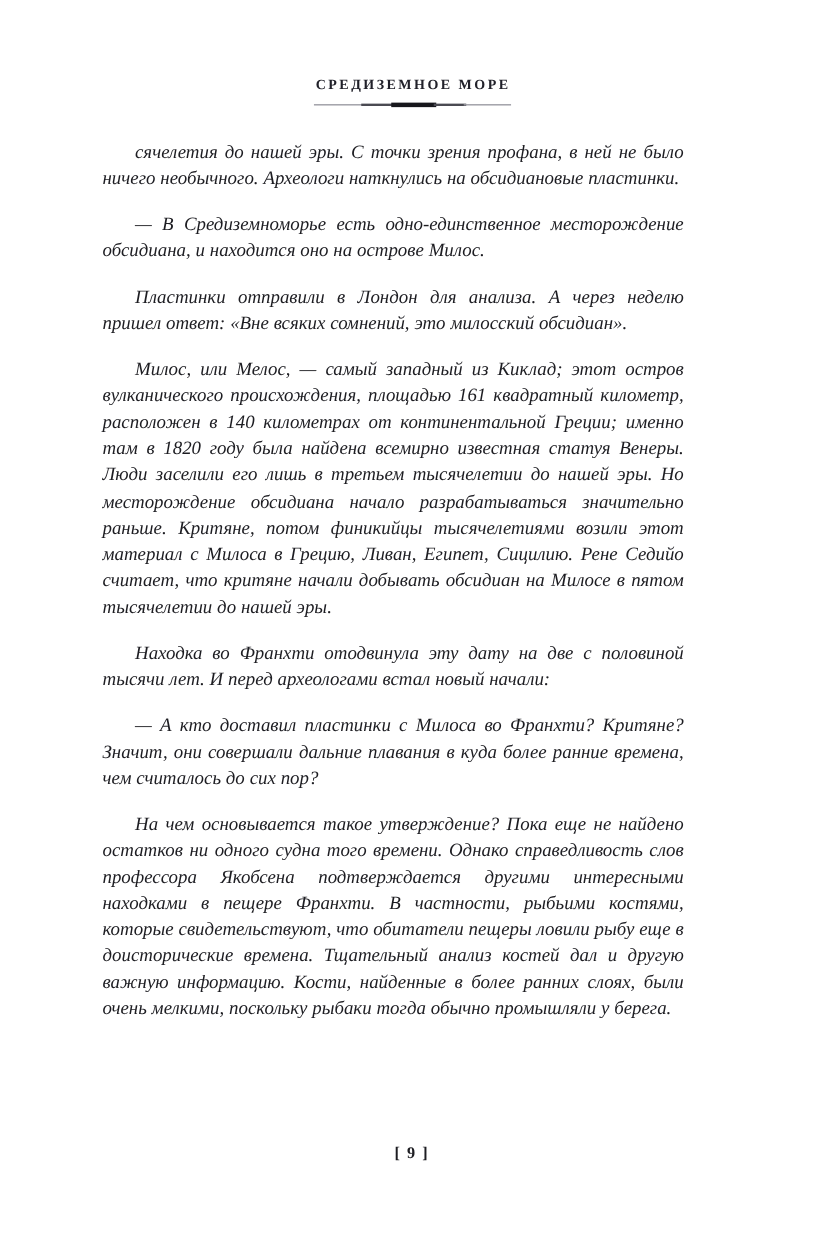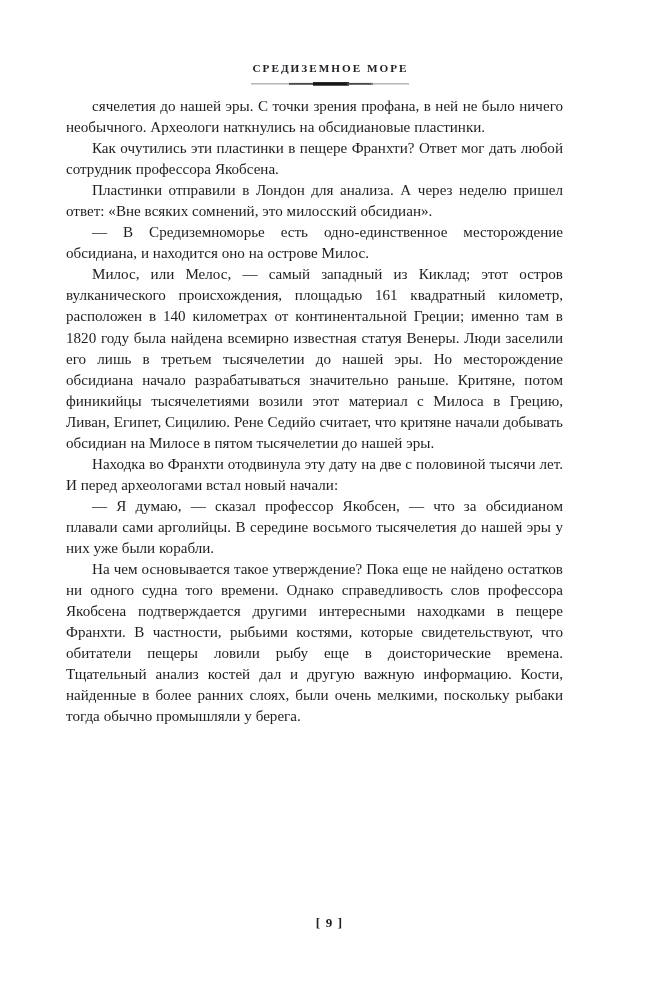--- a/index.html
+++ b/index.html
@@ -57,31 +57,32 @@
 
   
   .textblock {
     position: absolute;
     top: 96px;
     left: 66px;
     width: 497px;
   }
 
   p.para {
-    margin: 0;
+    margin: 16px;
     padding: 0;
     font-size: 15.1px;
     line-height: 21.05px;
     text-align: justify;
     text-align-last: left;
     text-indent: 26px;
     hyphens: manual;
     -webkit-hyphens: manual;
     word-spacing: 0.1px;
     color: #1d1d22;
+    font-style: italic;
   }
   p.para.last-justified {
     text-align-last: justify;
   }
 
   
   .folio {
     position: absolute;
     top: 913px;
     left: 0;
@@ -111,26 +112,25 @@
     <rect x="0" y="3.3" width="40" height="1.1" fill="#9a9aa2"></rect>
     <rect x="38" y="2.9" width="26" height="1.9" fill="#4a4a52"></rect>
     <rect x="62" y="2.1" width="36" height="3.6" fill="#17171c"></rect>
     <rect x="96" y="2.9" width="26" height="1.9" fill="#4a4a52"></rect>
     <rect x="120" y="3.3" width="38" height="1.1" fill="#9a9aa2"></rect>
   </svg>
 
   <div class="textblock">
 
     <p class="para">сячелетия до нашей эры. С точки зрения профана, в ней не было ничего необычного. Археологи наткнулись на обсидиановые пластинки.</p>
-    <p class="para">Как очутились эти пластинки в пещере Франхти? Ответ мог дать любой сотрудник профессора Якобсена.</p>
+    <p class="para">— В Средиземноморье есть одно-единственное месторождение обсидиана, и находится оно на острове Милос.</p>
     <p class="para">Пластинки отправили в Лондон для анализа. А через неделю пришел ответ: «Вне всяких сомнений, это милосский обсидиан».</p>
-    <p class="para">— В Средиземноморье есть одно-единственное месторождение обсидиана, и находится оно на острове Милос.</p>
     <p class="para">Милос, или Мелос, — самый западный из Киклад; этот остров вулканического происхождения, площадью 161 квадратный километр, расположен в 140 километрах от континентальной Греции; именно там в 1820 году была найдена всемирно известная статуя Венеры. Люди заселили его лишь в третьем тысячелетии до нашей эры. Но месторождение обсидиана начало разрабатываться значительно раньше. Критяне, потом финикийцы тысячелетиями возили этот материал с Милоса в Грецию, Ливан, Египет, Сицилию. Рене Седийо считает, что критяне начали добывать обсидиан на Милосе в пятом тысячелетии до нашей эры.</p>
     <p class="para">Находка во Франхти отодвинула эту дату на две с половиной тысячи лет. И перед археологами встал новый начали:</p>
-    <p class="para">— Я думаю, — сказал профессор Якобсен, — что за обсидианом плавали сами арголийцы. В середине восьмого тысячелетия до нашей эры у них уже были корабли.</p>
+    <p class="para">— А кто доставил пластинки с Милоса во Франхти? Критяне? Значит, они совершали дальние плавания в куда более ранние времена, чем считалось до сих пор?</p>
     <p class="para">На чем основывается такое утверждение? Пока еще не найдено остатков ни одного судна того времени. Однако справедливость слов профессора Якобсена подтверждается другими интересными находками в пещере Франхти. В частности, рыбьими костями, которые свидетельствуют, что обитатели пещеры ловили рыбу еще в доисторические времена. Тщательный анализ костей дал и другую важную информацию. Кости, найденные в более ранних слоях, были очень мелкими, поскольку рыбаки тогда обычно промышляли у берега.</p>
 
   </div>
 
   <div class="folio">
     <span class="folio-inner">[ 9 ]</span>
   </div>
 
 </div>
 

